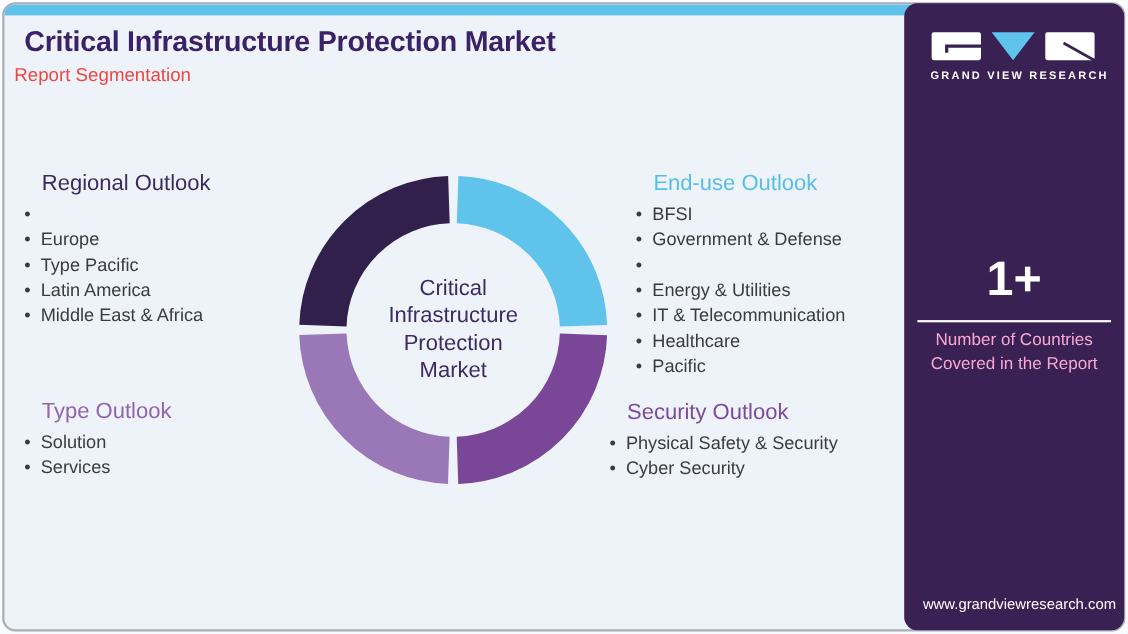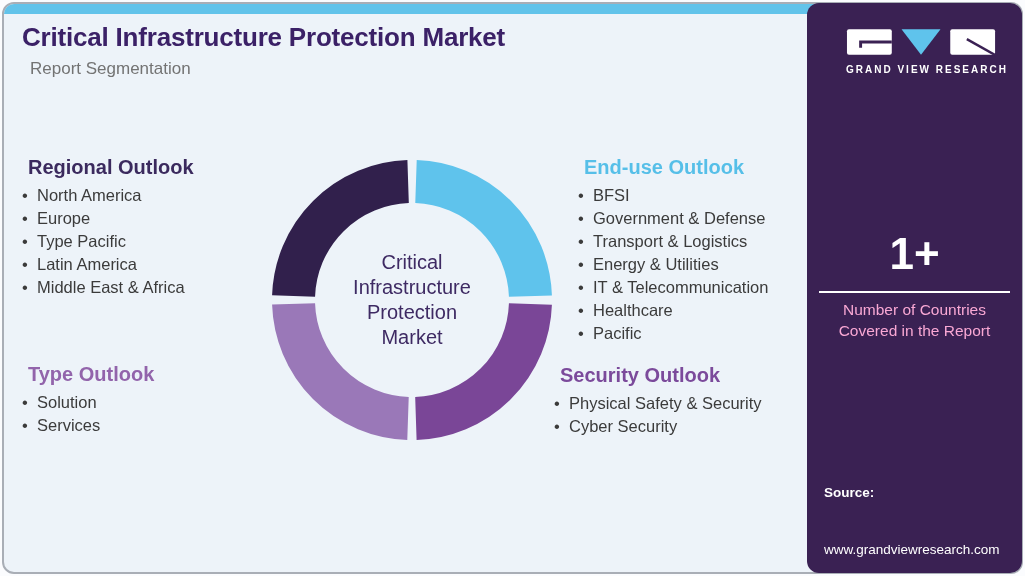--- a/index.html
+++ b/index.html
@@ -14,30 +14,30 @@
     background:#edf3f9;border:2px solid #a9aeb6;border-radius:12px;
     overflow:hidden;
   }
   .topbar{height:10px;width:100%;background:#62c3ea;}
   .page-title{
     position:absolute;left:22px;top:22px;
     font-size:26px;font-weight:bold;letter-spacing:-0.2px;color:#3b2167;
     white-space:nowrap;
   }
   .page-subtitle{
-    position:absolute;left:30px;top:59px;
-    font-size:17px;color:#737373;white-space:nowrap;
+    position:absolute;left:13px;top:59px;
+    font-size:17px;color:#ef4444;white-space:nowrap;
   }
   
   .section{position:absolute;width:280px;}
   .sec-regional{left:22px;top:156px;}
   .sec-type{left:22px;top:363px;}
   .sec-enduse{left:578px;top:156px;width:250px;}
   .sec-security{left:554px;top:364px;width:250px;}
-  .sec-h{margin:0 0 5px 6px;font-size:20px;font-weight:bold;}
+  .sec-h{margin:0 0 5px 16px;font-size:20px;font-weight:normal;}
   .sec-list{list-style:none;margin:0;padding:0;}
   .sec-item{display:flex;font-size:16.5px;line-height:23px;color:#3b3b3b;}
   .bullet{flex:none;width:15px;}
   
   .donut-wrap{position:absolute;left:262px;top:150px;width:300px;height:300px;}
   .donut-wrap svg{position:absolute;inset:0;}
   .donut-center{
     position:absolute;inset:0;display:flex;align-items:center;justify-content:center;
     text-align:center;pointer-events:none;
   }
@@ -75,21 +75,20 @@
 
 <div class="page-title" style="color: rgb(59, 33, 103);">Critical Infrastructure Protection Market</div>
 <div class="page-subtitle">Report Segmentation</div>
 
 <div class="section sec-regional">
   <h2 class="sec-h" style="color: rgb(59, 42, 94);">Regional Outlook</h2>
   <ul class="sec-list">
 
       <li class="sec-item">
         <span class="bullet">•</span>
-        <span>North America</span>
       </li>
 
       <li class="sec-item">
         <span class="bullet">•</span>
         <span>Europe</span>
       </li>
 
       <li class="sec-item">
         <span class="bullet">•</span>
         <span>Type Pacific</span>
@@ -132,21 +131,20 @@
         <span>BFSI</span>
       </li>
 
       <li class="sec-item">
         <span class="bullet">•</span>
         <span>Government &amp; Defense</span>
       </li>
 
       <li class="sec-item">
         <span class="bullet">•</span>
-        <span>Transport &amp; Logistics</span>
       </li>
 
       <li class="sec-item">
         <span class="bullet">•</span>
         <span>Energy &amp; Utilities</span>
       </li>
 
       <li class="sec-item">
         <span class="bullet">•</span>
         <span>IT &amp; Telecommunication</span>
@@ -185,31 +183,30 @@
       <circle cx="150" cy="150" r="118.5" fill="none" stroke="#5fc3ec" stroke-width="43" stroke-dasharray="178.13936472519524 744.557458900781" transform="rotate(-88.06596524850355 150 150)"></circle>
       <circle cx="150" cy="150" r="118.5" fill="none" stroke="#7a4697" stroke-width="43" stroke-dasharray="178.13936472519524 744.557458900781" transform="rotate(1.9340347514964498 150 150)"></circle>
       <circle cx="150" cy="150" r="118.5" fill="none" stroke="#9a78b8" stroke-width="43" stroke-dasharray="178.13936472519524 744.557458900781" transform="rotate(91.93403475149645 150 150)"></circle>
       <circle cx="150" cy="150" r="118.5" fill="none" stroke="#31204c" stroke-width="43" stroke-dasharray="178.13936472519524 744.557458900781" transform="rotate(181.93403475149645 150 150)"></circle>
     </svg>
   <div class="donut-center">
     <div class="donut-center-label">Critical Infrastructure Protection Market</div>
   </div>
 </div>
 
-<div class="sidebar" style="background: rgb(58, 33, 83); padding-left: 15px;">
+<div class="sidebar" style="background: rgb(58, 33, 83);">
   <div class="logo-wrap">
     <svg class="logo-mark" width="152" height="29" viewBox="0 0 156 29">
       <rect x="1" y="1" width="46" height="26" rx="2" fill="#ffffff"></rect>
       <path d="M47 14 H15 V20" fill="none" stroke="#3a2153" stroke-width="3"></path>
       <polygon points="57,1 97,1 77,27" fill="#5fc3ec"></polygon>
       <rect x="107" y="1" width="46" height="26" rx="2" fill="#ffffff"></rect>
       <path d="M124 11 L156 29" fill="none" stroke="#3a2153" stroke-width="2.5"></path>
     </svg>
     <div class="logo-text">GRAND VIEW RESEARCH</div>
   </div>
   <div class="stat-value">1+</div>
   <div class="stat-rule"></div>
   <div class="stat-label">Number of Countries Covered in the Report</div>
   <div class="source">
-    <div class="source-label">Source:</div>
     <div class="source-url">www.grandviewresearch.com</div>
   </div>
 </div>
 
 </body></html>

